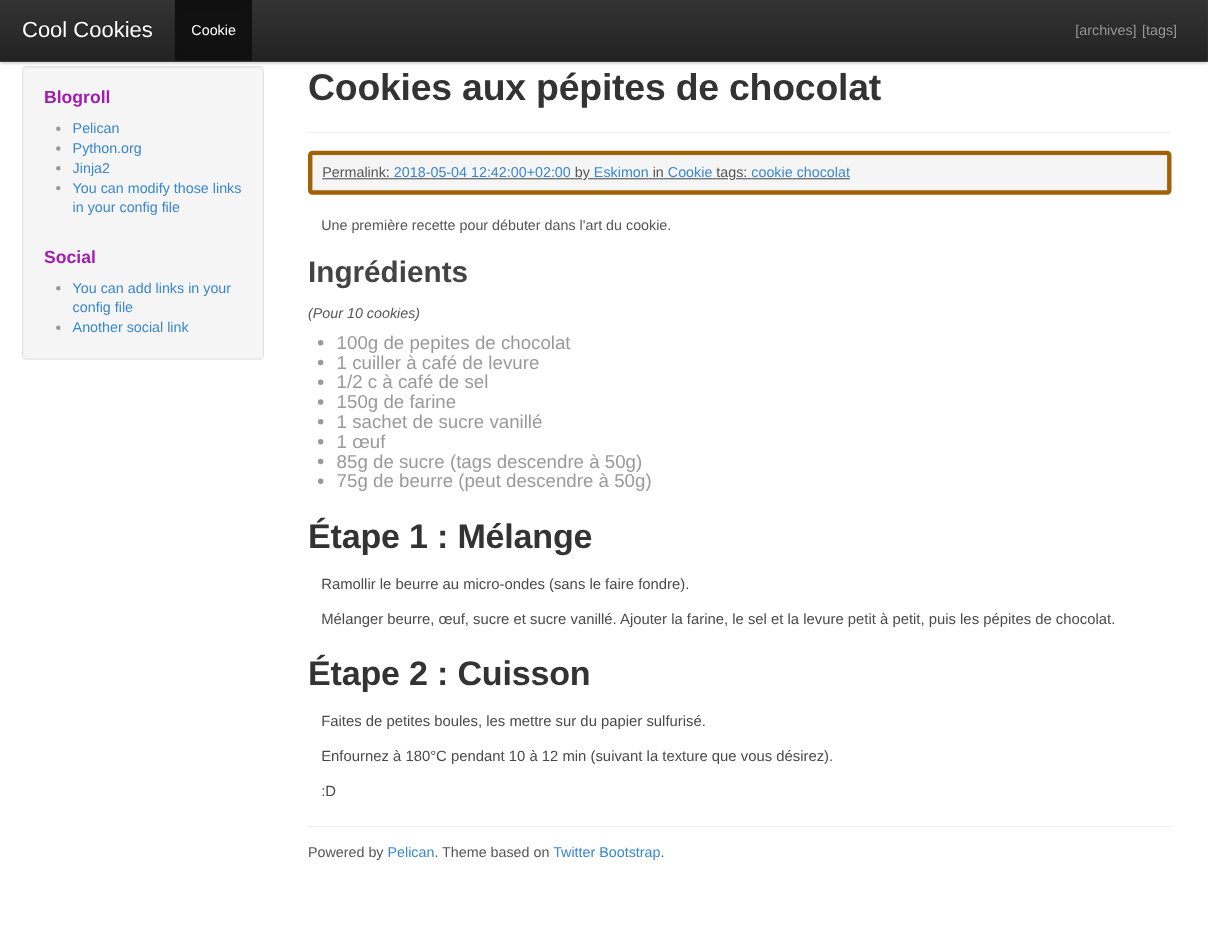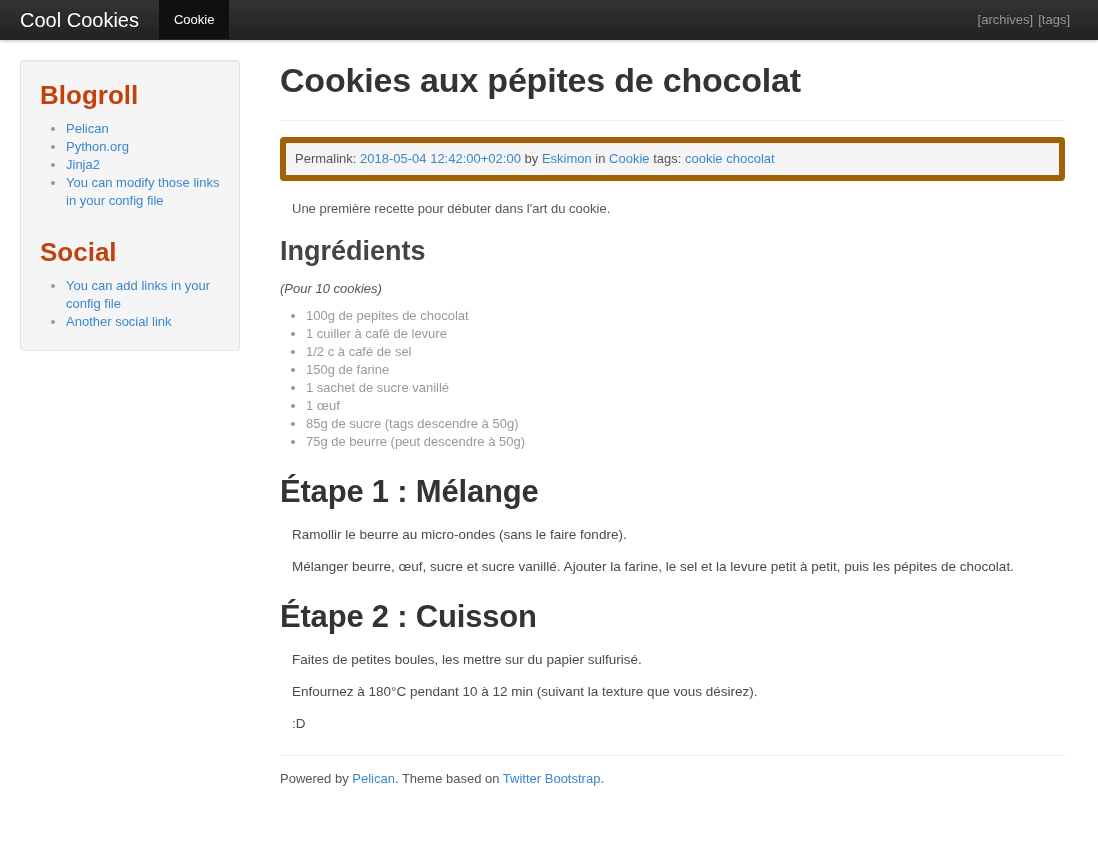--- a/index.html
+++ b/index.html
@@ -17,21 +17,21 @@
     color: #333333;
     overflow: hidden;
     position: relative;
   }
 
   
   .navbar {
     position: absolute;
     top: 0; left: 0;
     width: 1098px;
-    height: 40px;
+    height: 56px;
     background: #222222;
     background-image: linear-gradient(to bottom, #333333 0%, #222222 100%);
     border-bottom: 1px solid #252525;
     box-shadow: 0 1px 3px rgba(0,0,0,0.25);
     display: flex;
     align-items: stretch;
   }
   .brand {
     display: flex;
     align-items: center;
@@ -101,24 +101,24 @@
     background: #f5f5f5;
     border: 1px solid #e3e3e3;
     border-radius: 4px;
     box-shadow: inset 0 1px 1px rgba(0,0,0,0.05);
     padding: 19px;
     min-height: 20px;
   }
   .well h3 {
     margin: 0 0 9px 0;
     font-family: "Liberation Sans", sans-serif;
-    font-size: 26px;
+    font-size: 16px;
     font-weight: bold;
     line-height: 1.2;
-    color: #c2410c;
+    color: #a21caf;
   }
   .well h3.second {
     margin-top: 27px;
   }
   .well ul {
     margin: 0;
     padding-left: 26px;
     list-style: disc;
   }
   .well ul li {
@@ -149,27 +149,28 @@
     color: #333333;
     letter-spacing: -0.2px;
   }
   .title-rule {
     border: 0;
     border-top: 1px solid #eeeeee;
     margin: 20px 0 16px 0;
   }
   .permalink-box {
     background: #f5f5f5;
-    border: 6px solid #a16207;
+    border: 4px solid #a16207;
     border-radius: 4px;
     box-shadow: inset 0 1px 1px rgba(0,0,0,0.05);
     padding: 7px 9px;
     font-size: 13px;
     color: #555555;
     line-height: 18px;
+    text-decoration: underline;
   }
   .permalink-box a {
     color: #3a87cd;
     text-decoration: none;
   }
   .entry-content p {
     margin: 0 0 13px 12px;
     font-family: "Liberation Sans Narrow", "Liberation Sans", sans-serif;
     font-size: 13.5px;
     line-height: 19px;
@@ -197,21 +198,21 @@
     font-size: 13px;
     margin: 0 0 9px 0;
   }
   .entry-content ul.ingredients {
     margin: 0 0 0 0;
     padding-left: 26px;
     list-style: disc;
   }
   .entry-content ul.ingredients li {
     color: #999999;
-    font-size: 13px;
+    font-size: 17px;
     line-height: 18px;
     font-family: "Liberation Sans", sans-serif;
   }
   .entry-content h3.step {
     margin: 24px 0 16px 0;
     font-family: "Liberation Sans Narrow", "Liberation Sans", sans-serif;
     font-size: 31px;
     font-weight: bold;
     line-height: 34px;
     color: #333333;

